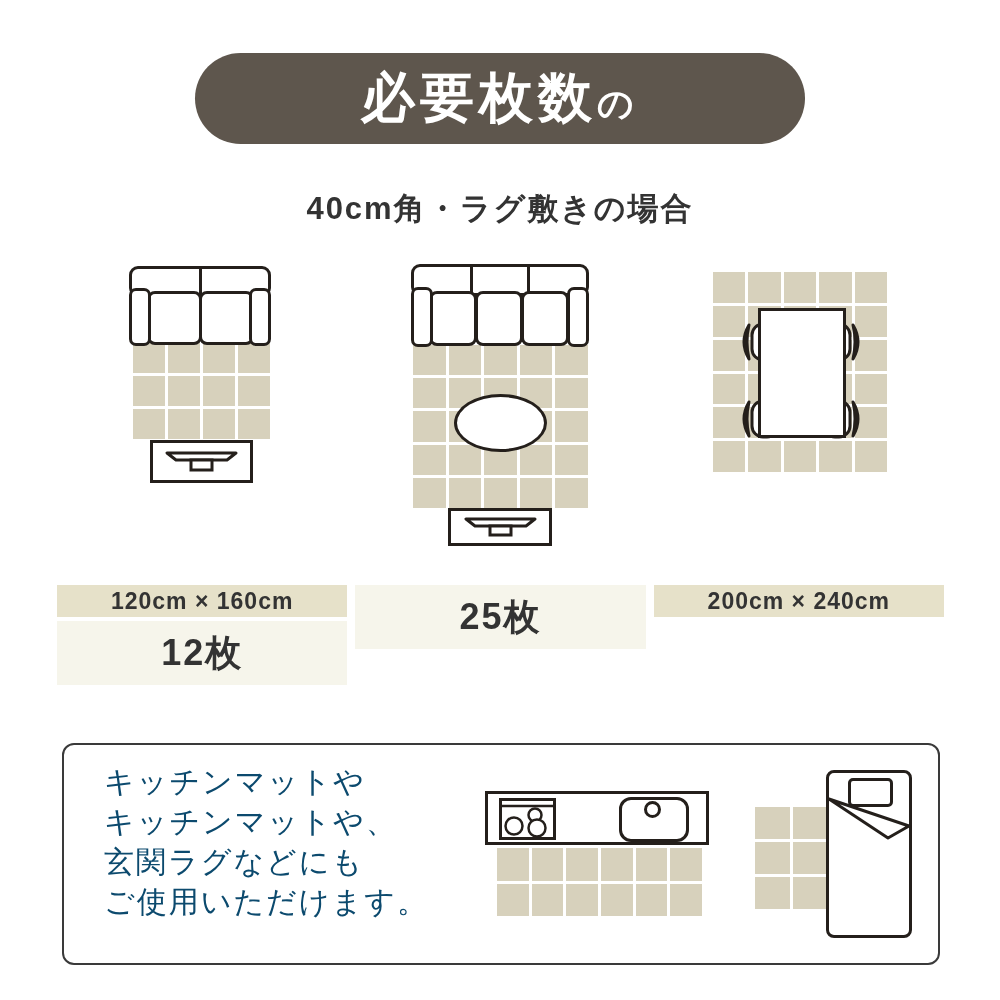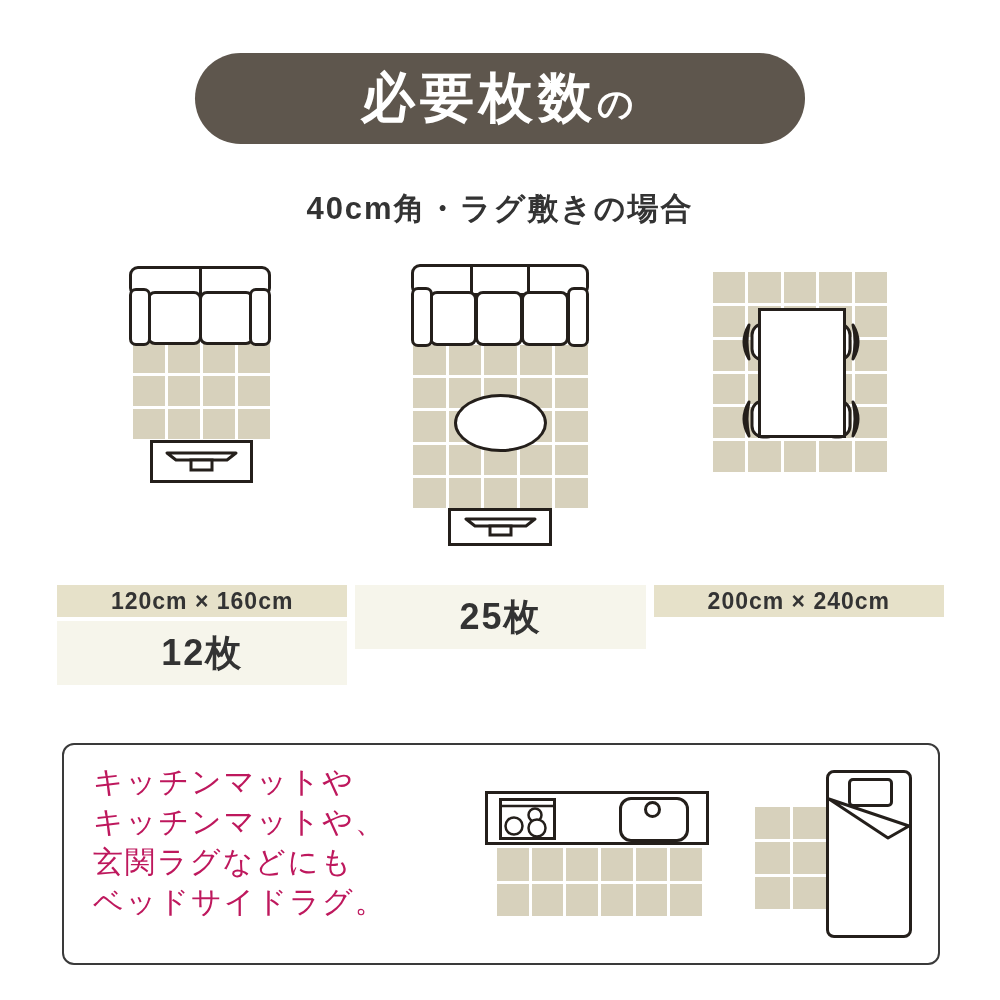--- a/index.html
+++ b/index.html
@@ -35,22 +35,22 @@
   .size-table { left:57px; top:585px; width:887px; display:flex; gap:8px; }
   .size-col { flex:1; display:flex; flex-direction:column; gap:4px; }
   .size-head { height:32px; background:var(--table-header-bg,#e6e1c9); display:flex; align-items:center;
                justify-content:center; font-size:23px; font-weight:bold; letter-spacing:1px; }
   .size-count { height:64px; background:var(--table-value-bg,#f6f5eb); display:flex; align-items:center;
                 justify-content:center; font-size:36px; font-weight:bold; letter-spacing:2px; }
 
   
   .note-box { left:62px; top:743px; width:878px; height:222px; background:#fff;
               border:2px solid #3a3a3a; border-radius:12px; z-index:0; }
-  .note-text { left:93px; top:762px; font-size:30px; font-weight:500; letter-spacing:2px;
-               line-height:40px; color:#be185d; z-index:1; }
+  .note-text { left:104px; top:762px; font-size:30px; font-weight:500; letter-spacing:2px;
+               line-height:40px; color:#0c4a6e; z-index:1; }
 
   .pillow { z-index:3; border-radius:5px; }
   .bed { z-index:2; border-radius:8px; }
   svg { display:block; }
 </style>
 </head>
 <body>
 
 <div class="canvas">
 
@@ -203,21 +203,21 @@
     <div class="size-col">
       <div class="size-head">200cm × 240cm</div>
     </div>
   </div>
 
   <div class="abs note-box"></div>
   <div class="abs note-text">
     <div>キッチンマットや</div>
     <div>キッチンマットや、</div>
     <div>玄関ラグなどにも</div>
-    <div>ベッドサイドラグ。</div>
+    <div>ご使用いただけます。</div>
   </div>
 
   <div class="abs rug" style="left: 497px; top: 848px; width: 205px; height: 68px; grid-template-columns: repeat(6, 1fr); grid-template-rows: repeat(2, 1fr);">
       <div class="tile"></div>
       <div class="tile"></div>
       <div class="tile"></div>
       <div class="tile"></div>
       <div class="tile"></div>
       <div class="tile"></div>
       <div class="tile"></div>

